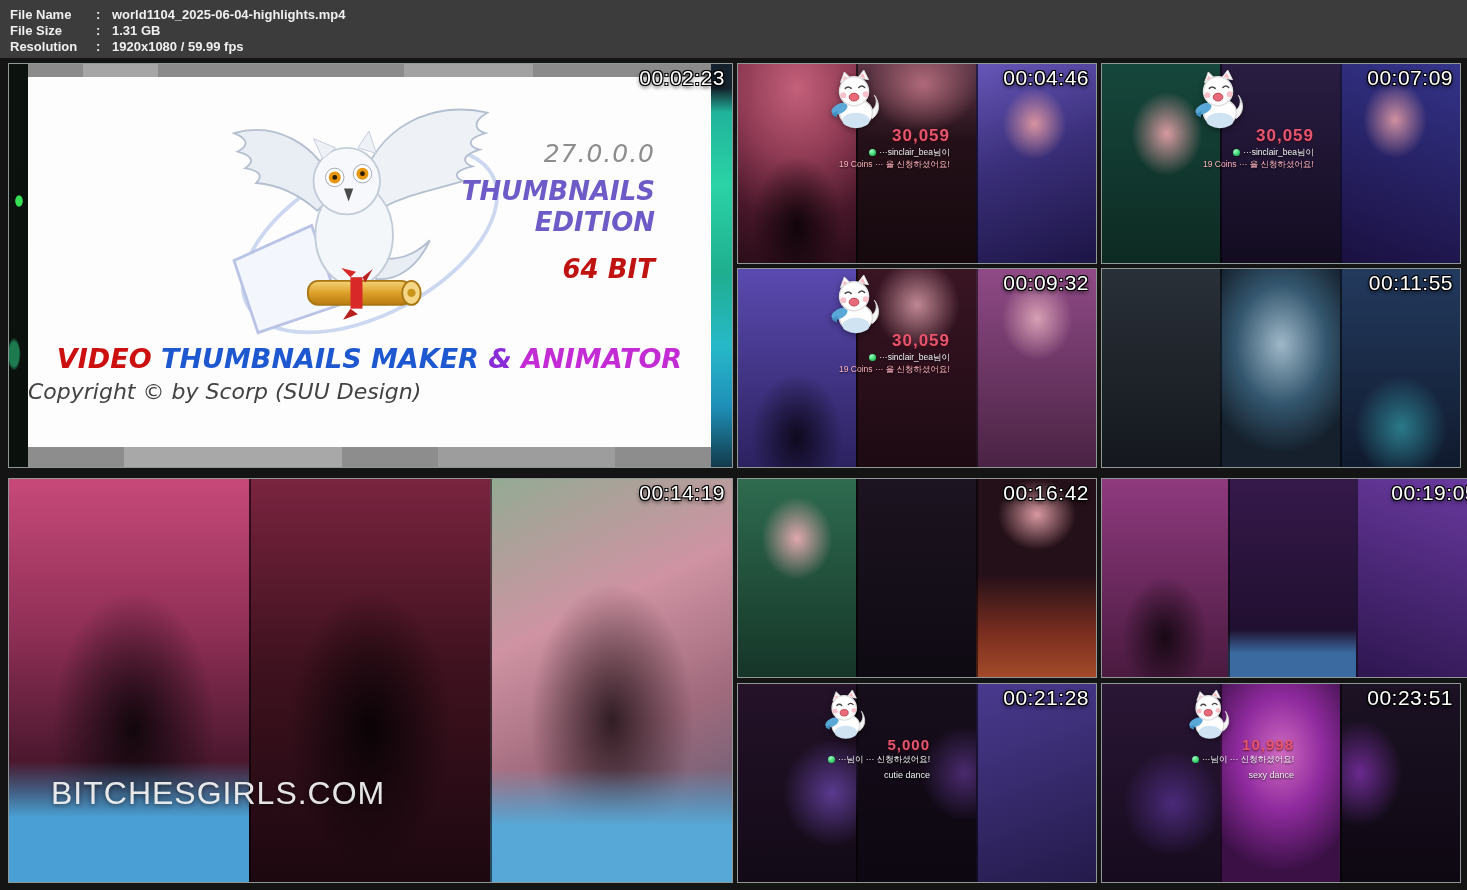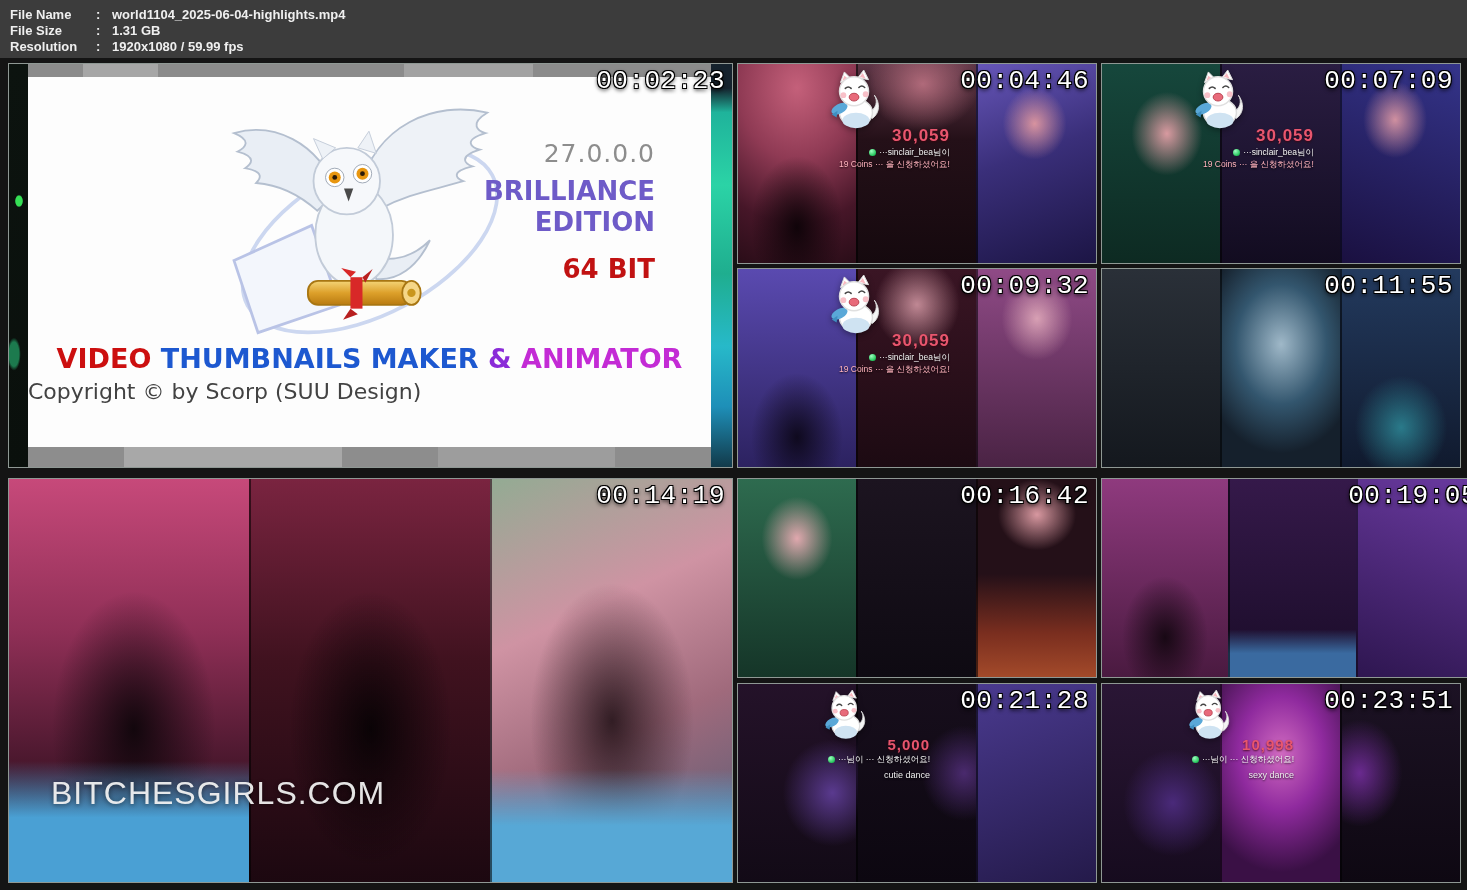--- a/index.html
+++ b/index.html
@@ -12,25 +12,25 @@
   .hrow{display:flex;font-weight:bold;font-size:13px;line-height:16px;color:#efefef;}
   .hlabel{width:86px;}
   .hsep{width:16px;}
 
   
   .tile{position:absolute;box-sizing:border-box;border:1px solid #8f9894;background:#000;overflow:hidden;}
   .panels{position:absolute;inset:0;display:flex;}
   .panel{flex:1;position:relative;}
   .panel + .panel{border-left:2px solid rgba(0,0,0,.55);}
   .ts{position:absolute;top:2px;right:7px;z-index:5;
-      font-family:Liberation Mono, monospace;font-size:26px;color:#fff;letter-spacing:.5px;
+      font-family:Liberation Sans, sans-serif;font-size:21px;color:#fff;letter-spacing:.5px;
       text-shadow:-1px -1px 0 #000,1px -1px 0 #000,-1px 1px 0 #000,1px 1px 0 #000,0 2px 4px #000;}
 
   
-  .splash-bg{position:absolute;inset:0;background:#84cc16;}
+  .splash-bg{position:absolute;inset:0;background:#84cc16;font-style:italic;}
   .strip-left{position:absolute;left:0;top:0;bottom:0;width:19px;
       background:radial-gradient(6px 9px at 10px 34%,#35e055 55%,rgba(0,0,0,0) 70%),
                  radial-gradient(9px 22px at 5px 72%,#1c7a4e 55%,rgba(0,0,0,0) 75%),
                  linear-gradient(#0c130f,#0a100c);}
   .strip-right{position:absolute;right:0;top:0;bottom:0;width:21px;
       background:linear-gradient(#15222d 0 6%,#1fb39b 12%,#2bd3a6 30%,#1fae8f 52%,#27b9c9 70%,#1e8fb8 85%,#123a4a 100%);}
   .bar-top{position:absolute;left:19px;right:21px;top:0;height:13px;background:#8b8b8b;
       background-image:linear-gradient(90deg,rgba(0,0,0,0) 0 8%,#a6a6a6 8% 19%,rgba(0,0,0,0) 19% 55%,#a2a2a2 55% 74%,rgba(0,0,0,0) 74%);}
   .bar-bottom{position:absolute;left:19px;right:21px;bottom:0;height:20px;background:#8d8d8d;
       background-image:linear-gradient(90deg,rgba(0,0,0,0) 0 14%,#a8a8a8 14% 46%,rgba(0,0,0,0) 46% 60%,#9d9d9d 60% 86%,rgba(0,0,0,0) 86%);}
@@ -199,21 +199,21 @@
       <div class="strip-right"></div>
       <div class="bar-top"></div>
       <div class="bar-bottom"></div>
       <div class="card">
         <svg class="owl-art">
             <use href="#owlsym"></use>
           </svg>
         <div class="verblock">
           <div class="version">27.0.0.0</div>
           <div class="edition">
-            <div>BRILLIANCE</div>
+            <div>THUMBNAILS</div>
             <div>EDITION</div>
           </div>
           <div class="bits">64 BIT</div>
         </div>
         <div class="vtm-title">
           <span class="w-video">VIDEO</span>
           <span class="w-thumb">THUMBNAILS MAKER</span>
           <span class="w-amp">&amp;</span>
           <span class="w-anim">ANIMATOR</span>
         </div>

